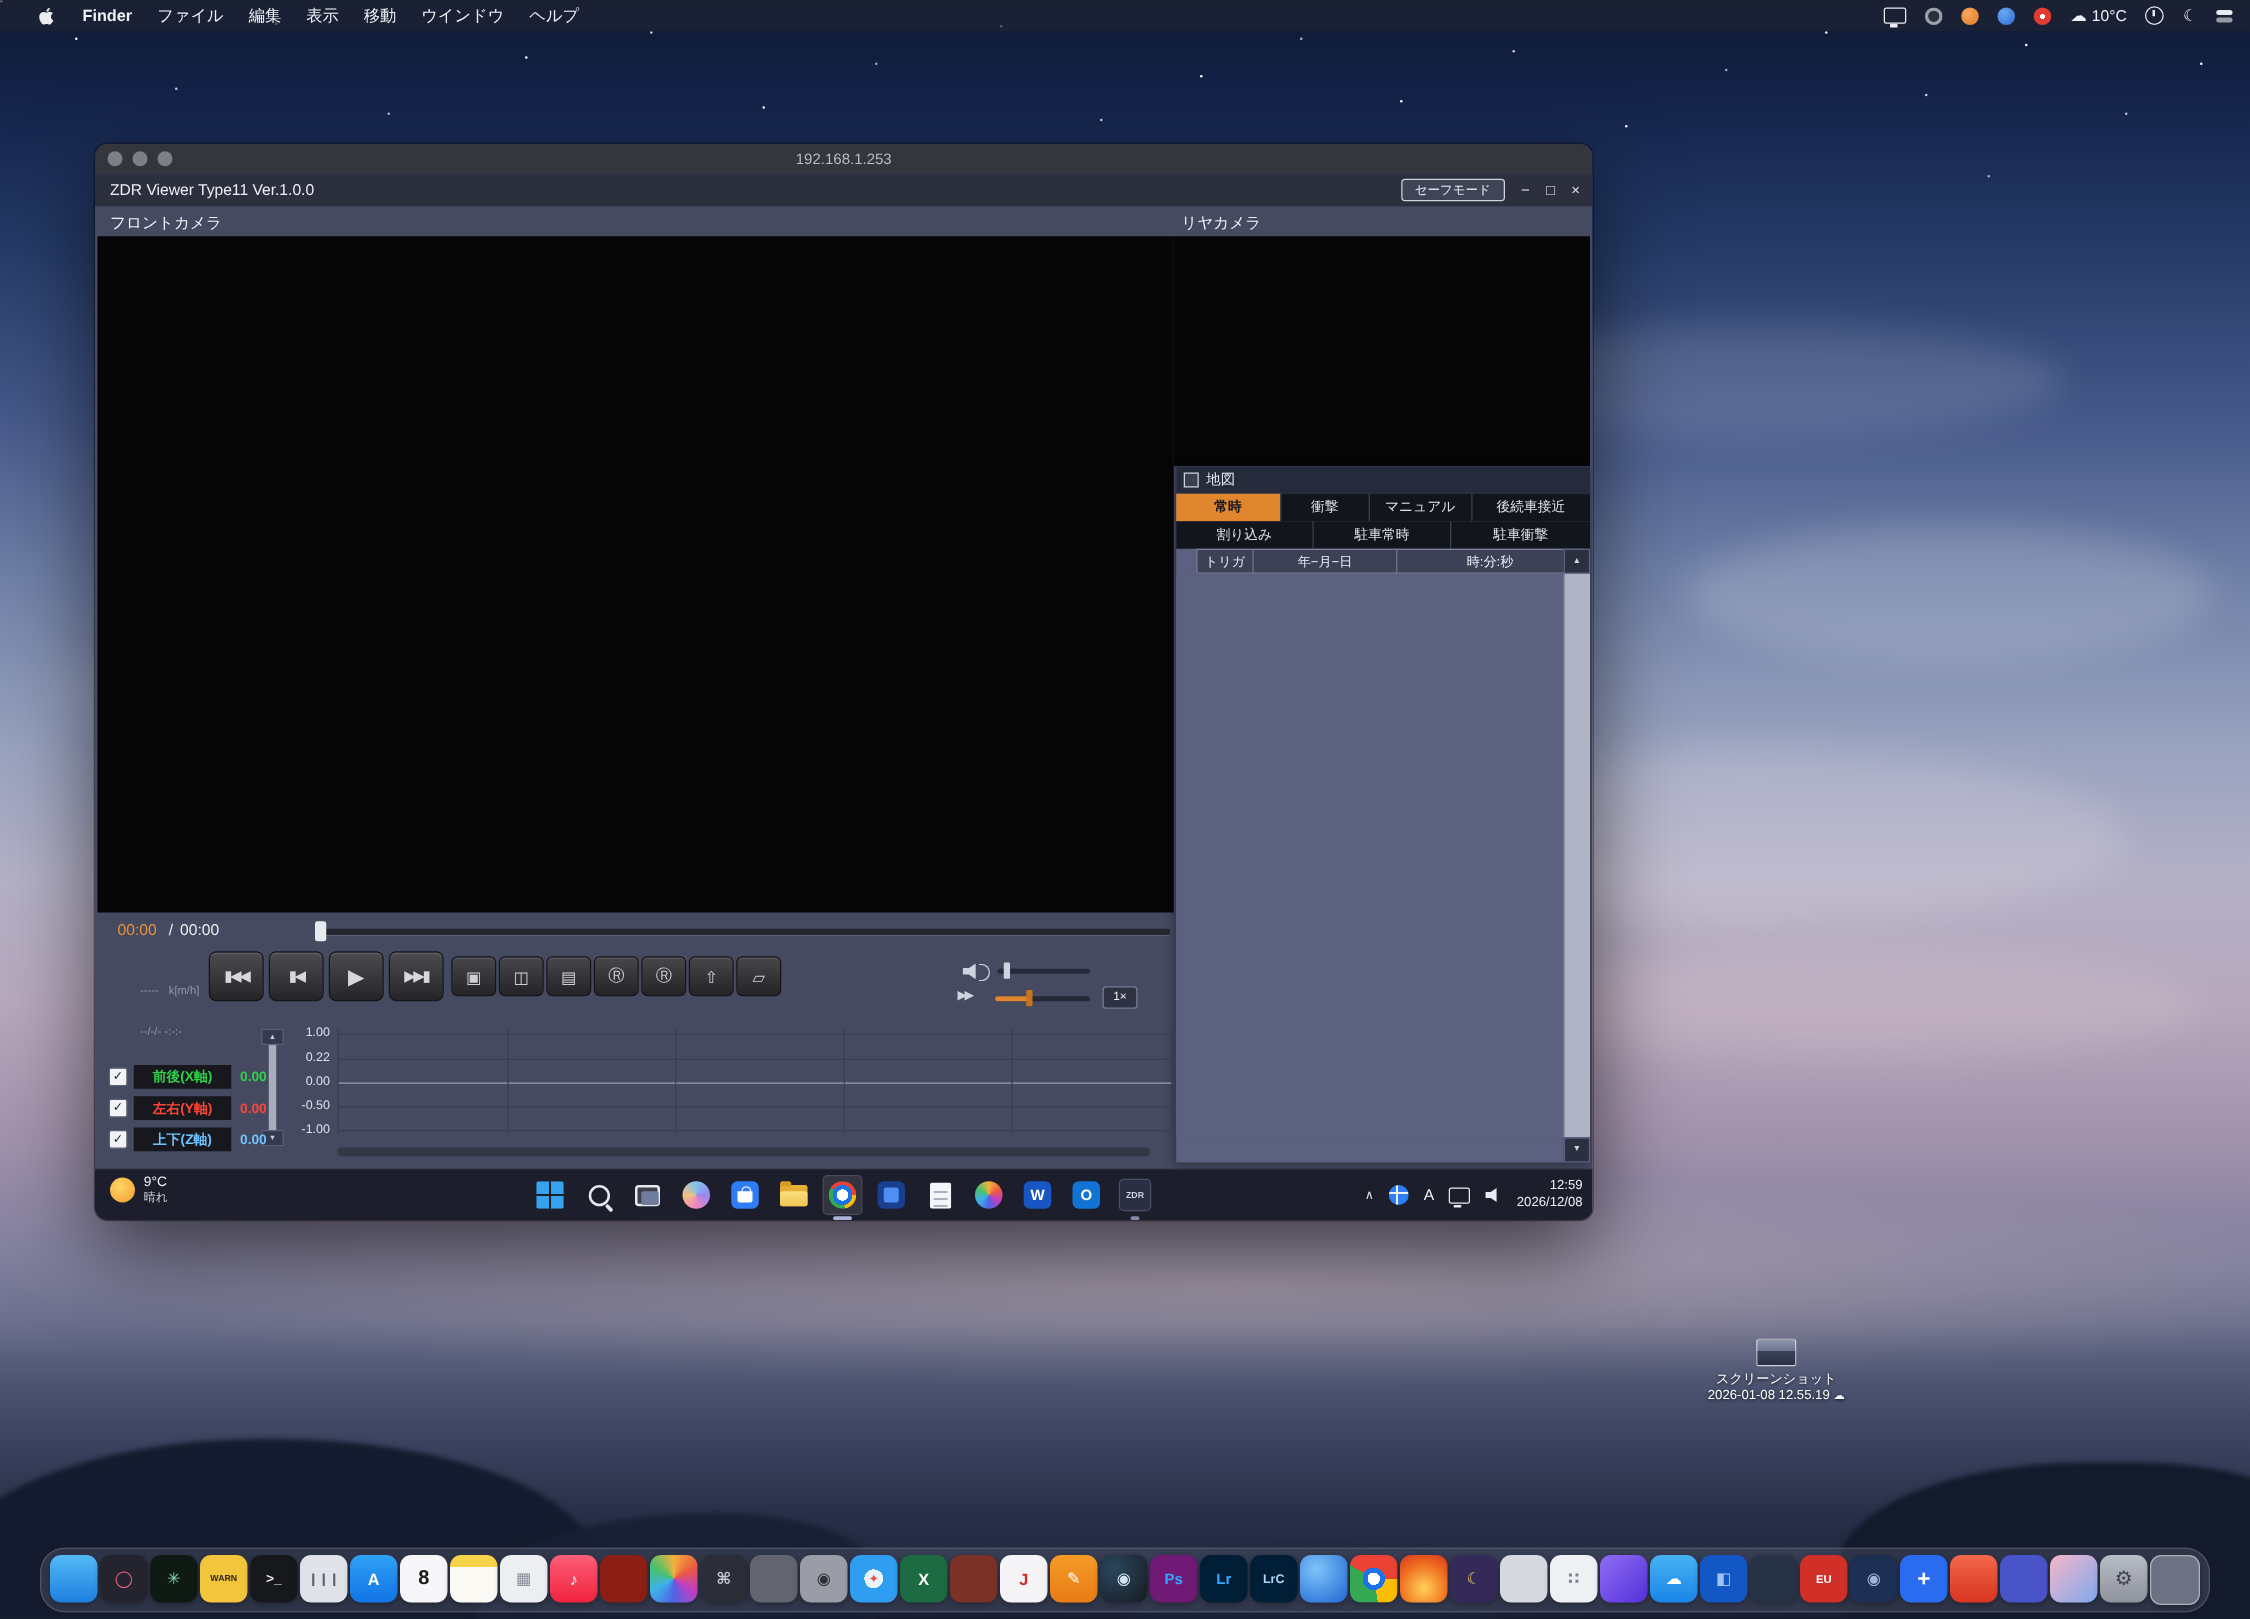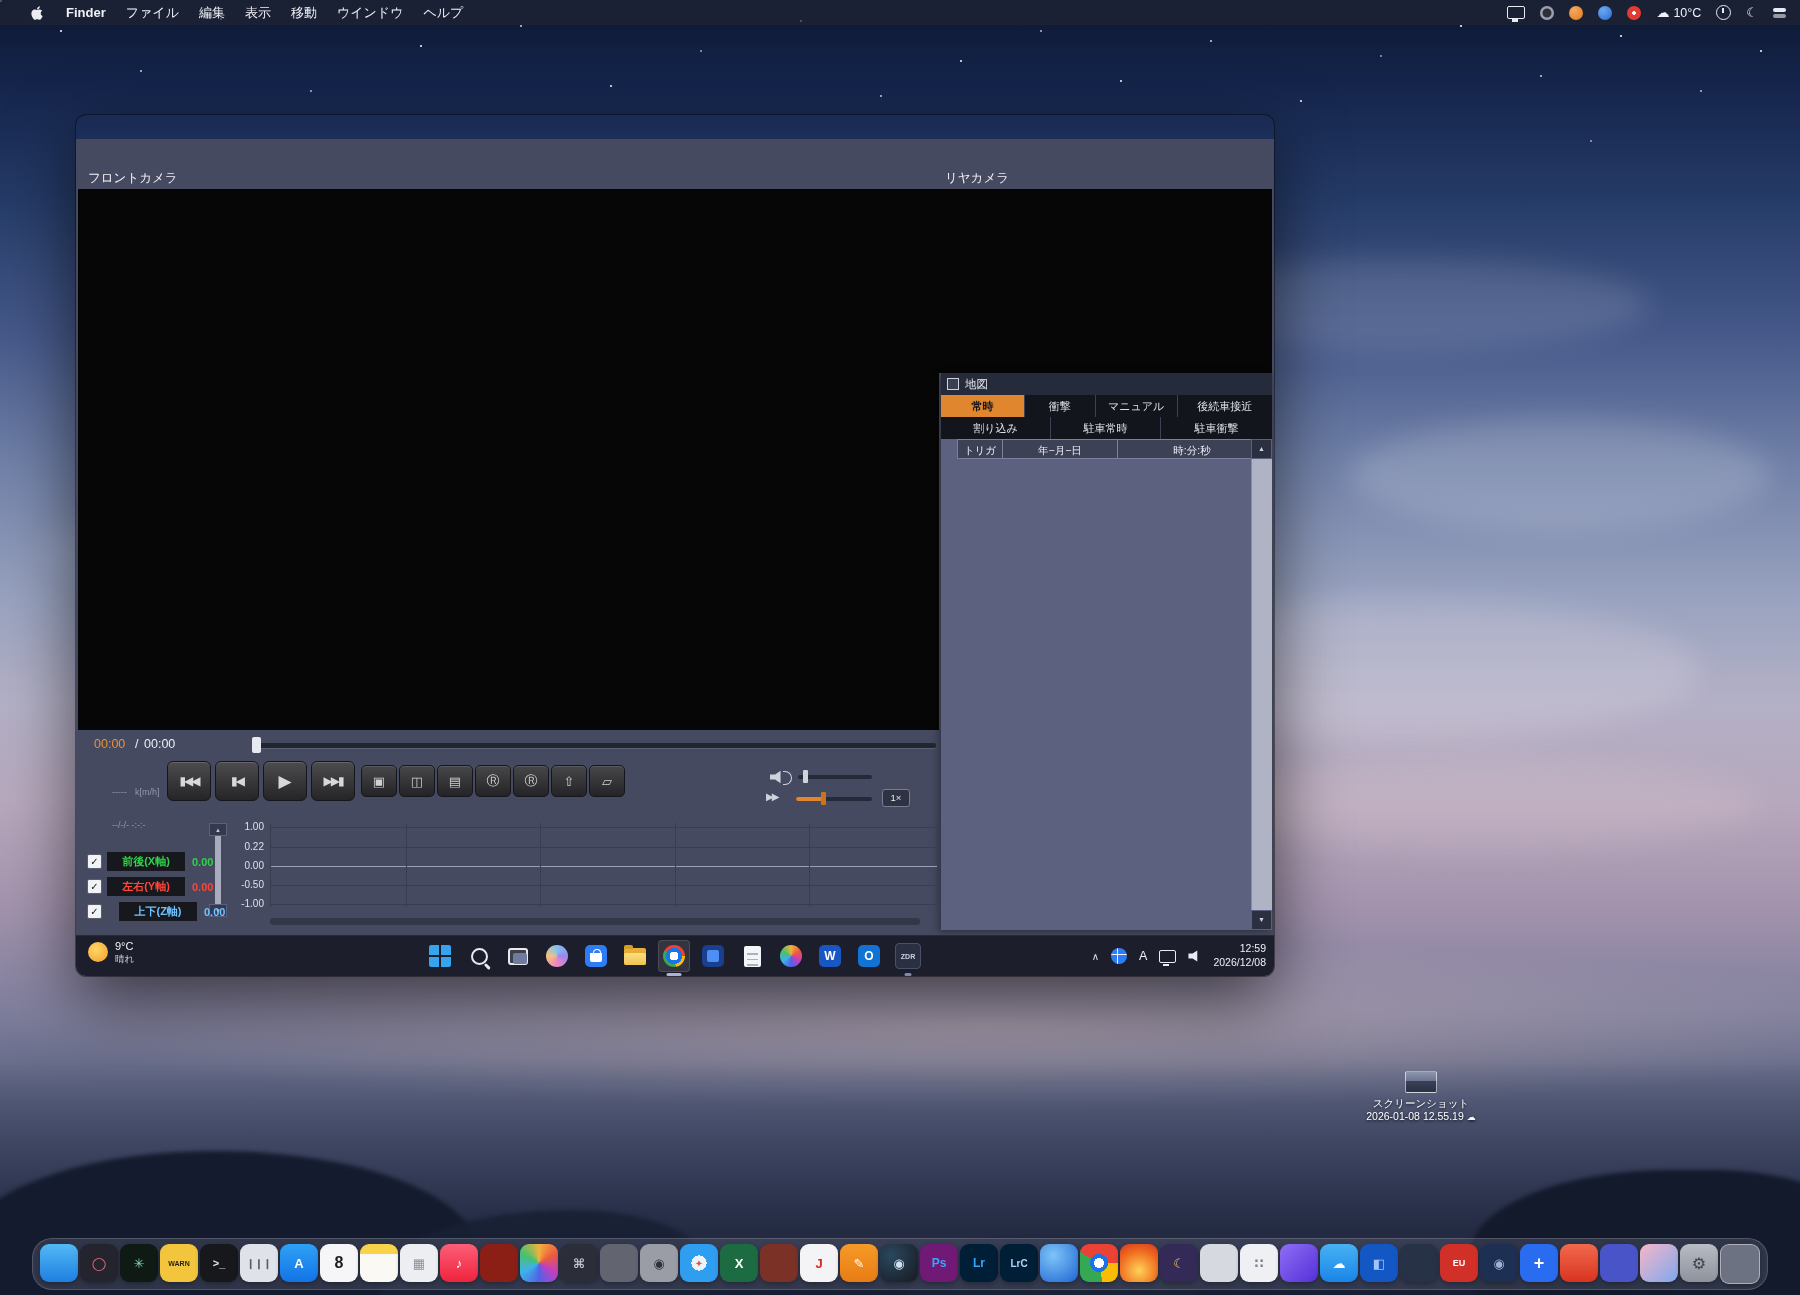--- a/index.html
+++ b/index.html
@@ -290,22 +290,39 @@
 
   <div class="desk-file">
     <div class="desk-thumb"></div>
     <div class="desk-label">スクリーンショット</div>
     <div class="desk-label">
       <span>2026-01-08 12.55.19</span><span class="desk-cloud">☁</span>
     </div>
   </div>
 
   <div class="mac-window">
+    <div class="mw-titlebar">
+      <span class="mw-title">192.168.1.253</span>
+      <span class="traffic">
+        <span></span>
+        <span></span>
+        <span></span>
+      </span>
+    </div>
     <div class="mw-content">
 
+      <div class="zdr-titlebar">
+        <span class="zdr-title">ZDR Viewer Type11 Ver.1.0.0</span>
+        <span class="zdr-ctrls">
+          <span class="safe-pill">セーフモード</span>
+          <span class="zdr-winbtn">−</span>
+          <span class="zdr-winbtn">□</span>
+          <span class="zdr-winbtn">×</span>
+        </span>
+      </div>
       <span class="cam-label" style="left:12px;">フロントカメラ</span>
       <span class="cam-label" style="left:869px;">リヤカメラ</span>
       <div class="video v-front"></div>
       <div class="video v-rear"></div>
 
       <div class="map-panel">
         <div class="map-header">
           <span class="map-hicon"></span>
           <span class="map-htitle">地図</span>
         </div>
@@ -386,21 +403,21 @@
           </div>
 
           <div class="axis-row">
             <span class="axis-check">✓</span>
             <span class="axis-label" style="color: rgb(255, 69, 56);">左右(Y軸)</span>
             <span class="axis-val" style="color: rgb(255, 69, 56);">0.00</span>
           </div>
 
           <div class="axis-row">
             <span class="axis-check">✓</span>
-            <span class="axis-label" style="color: rgb(111, 194, 255); margin-left: 12px;">上下(Z軸)</span>
+            <span class="axis-label" style="color: rgb(111, 194, 255);">上下(Z軸)</span>
             <span class="axis-val" style="color: rgb(111, 194, 255);">0.00</span>
           </div>
         </div>
 
       <div class="graph-ticks">
 
       <span>1.00</span>
           <span>0.22</span>
           <span>0.00</span>
           <span>-0.50</span>

